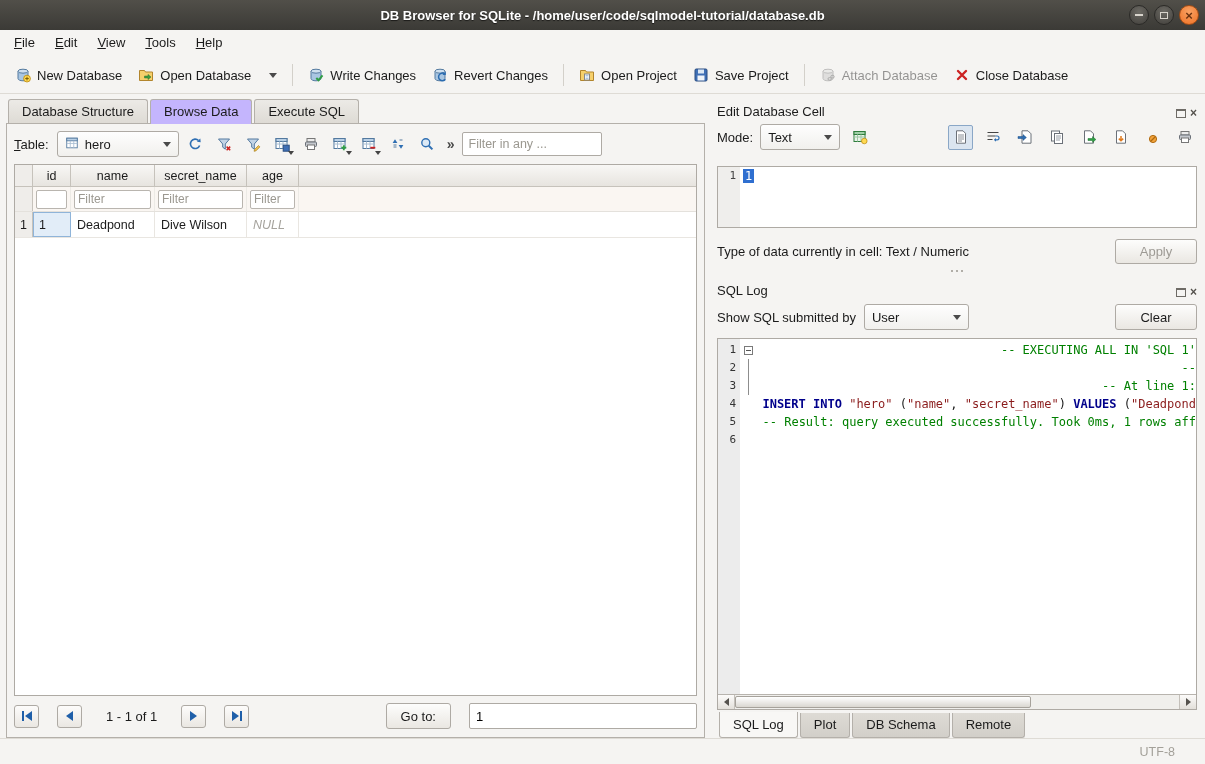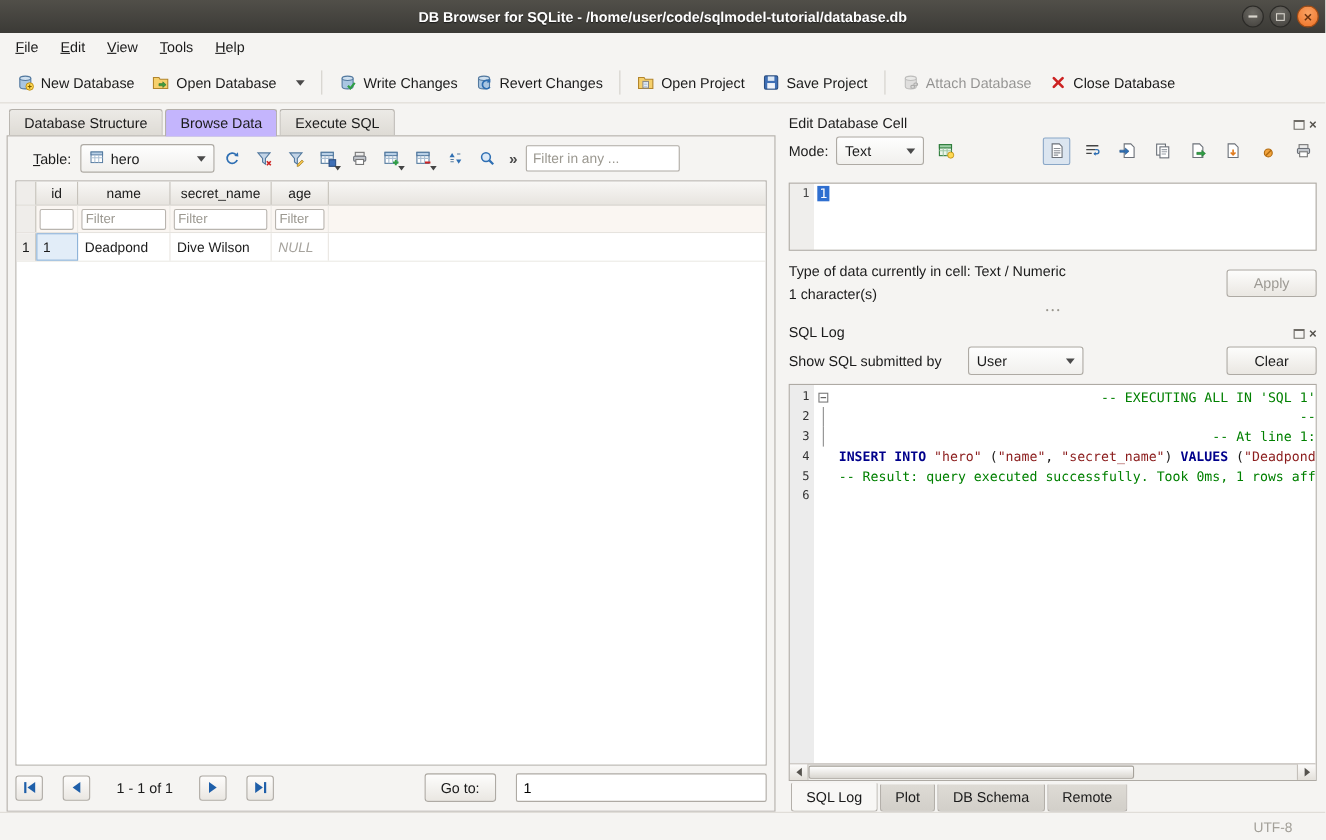--- a/index.html
+++ b/index.html
@@ -34,21 +34,21 @@
   .left-panel { width:707px; flex:none; display:flex; flex-direction:column; padding:5px 2px 0 6px; min-height:0; }
   .right-panel { flex:1; display:flex; flex-direction:column; padding:4px 8px 0 10px; min-width:0; }
 
   
   .tabbar { display:flex; flex:none; padding-left:2px; }
   .tab { padding:4px 13px; border:1px solid #b4b0aa; border-bottom:none; background:linear-gradient(#eceae6,#dedbd5); border-radius:3px 3px 0 0; margin-right:2px; cursor:default; }
   .tab.active { background:#c4b5fd; position:relative; z-index:2; margin-bottom:-1px; padding-bottom:5px; }
   .tab-page { flex:1; border:1px solid #b4b0aa; background:#f5f4f2; display:flex; flex-direction:column; padding:7px; min-height:0; }
 
   
-  .browse-bar { display:flex; align-items:center; gap:4px; margin-bottom:7px; flex:none;margin-left:16px; }
+  .browse-bar { display:flex; align-items:center; gap:4px; margin-bottom:7px; flex:none; }
   .combo { height:26px; background:linear-gradient(#fefefe,#f1f0ed); border:1px solid #aeaaa4; border-radius:3px; display:flex; align-items:center; padding:0 7px; gap:6px; cursor:default; }
   .combo .caret { width:0; height:0; border-left:4px solid transparent; border-right:4px solid transparent; border-top:5px solid #4a4a4a; margin-left:auto; }
   .table-combo { width:122px; }
   .icon-btn { width:25px; height:25px; display:flex; align-items:center; justify-content:center; border:1px solid transparent; border-radius:2px; position:relative; cursor:default; }
   .icon-btn .mini-caret { position:absolute; right:0px; bottom:1px; width:0; height:0; border-left:3px solid transparent; border-right:3px solid transparent; border-top:4px solid #444; }
   .chevron { color:#4a4a4a; font-weight:bold; font-size:14px; padding:0 3px; }
   .filter-any { width:140px; height:24px; border:1px solid #aeaaa4; border-radius:2px; padding:11px 6px; font-size:12.5px; }
   input::placeholder { color:#9b9890; opacity:1; }
 
   
@@ -97,21 +97,21 @@
   .ce-ln { width:22px; flex:none; text-align:right; padding-right:4px; color:#444; font-size:11px; }
   .ce-text { padding-left:3px; }
   .sel { background:#2f6fd0; color:#fff; padding:0 2px; }
   .info-row { flex:none; display:flex; align-items:center; margin-top:11px; }
   .info-texts { display:flex; flex-direction:column; gap:6px; }
   .apply-btn { margin-left:auto; width:82px; height:25px; color:#9d9a94; }
   .splitter { flex:none; height:13px; display:flex; align-items:center; justify-content:center; gap:3px; }
   .splitter i { width:2px; height:2px; background:#9a978f; border-radius:50%; }
 
   .sql-dock { flex:1; display:flex; flex-direction:column; min-height:0; }
-  .sql-filter-row { flex:none; display:flex; align-items:center; gap:24px; height:32px; margin-top:3px; }
+  .sql-filter-row { flex:none; display:flex; align-items:center; gap:8px; height:32px; margin-top:3px; }
   .user-combo { width:105px; }
   .clear-btn { margin-left:auto; width:82px; }
   .sql-editor { flex:1; border:1px solid #aeaaa4; margin-top:5px; display:flex; flex-direction:column; min-height:0; overflow:hidden; }
   .sql-code { flex:1; background:linear-gradient(90deg,#ececec 22px,#ffffff 22px); font-family:"DejaVu Sans Mono","Liberation Mono",monospace; font-size:12px; overflow:hidden; padding-top:2px; }
   .sql-line { display:flex; height:18px; line-height:18px; align-items:center; }
   .ln { width:22px; flex:none; text-align:right; padding-right:4px; color:#333; font-size:11px; }
   .fold { width:16px; flex:none; display:flex; align-items:center; justify-content:center; height:18px; }
   .fold-box { width:9px; height:9px; border:1px solid #7a7a7a; background:#fff; position:relative; }
   .fold-box::after { content:""; position:absolute; left:1px; right:1px; top:3px; height:1px; background:#555; }
   .fold-vline { width:1px; height:18px; background:#8d8d8d; }
@@ -479,21 +479,20 @@
       </div>
       <div class="cell-editor">
         <div class="ce-line">
           <span class="ce-ln">1</span>
           <span class="ce-text"><span class="sel">1</span></span>
         </div>
       </div>
       <div class="info-row">
         <div class="info-texts">
           <span>Type of data currently in cell: Text / Numeric</span>
-          <span>1 character(s)</span>
         </div>
         <div class="btn apply-btn">Apply</div>
       </div>
 
       <div class="splitter">
           <i></i>
           <i></i>
           <i></i>
         </div>
 

